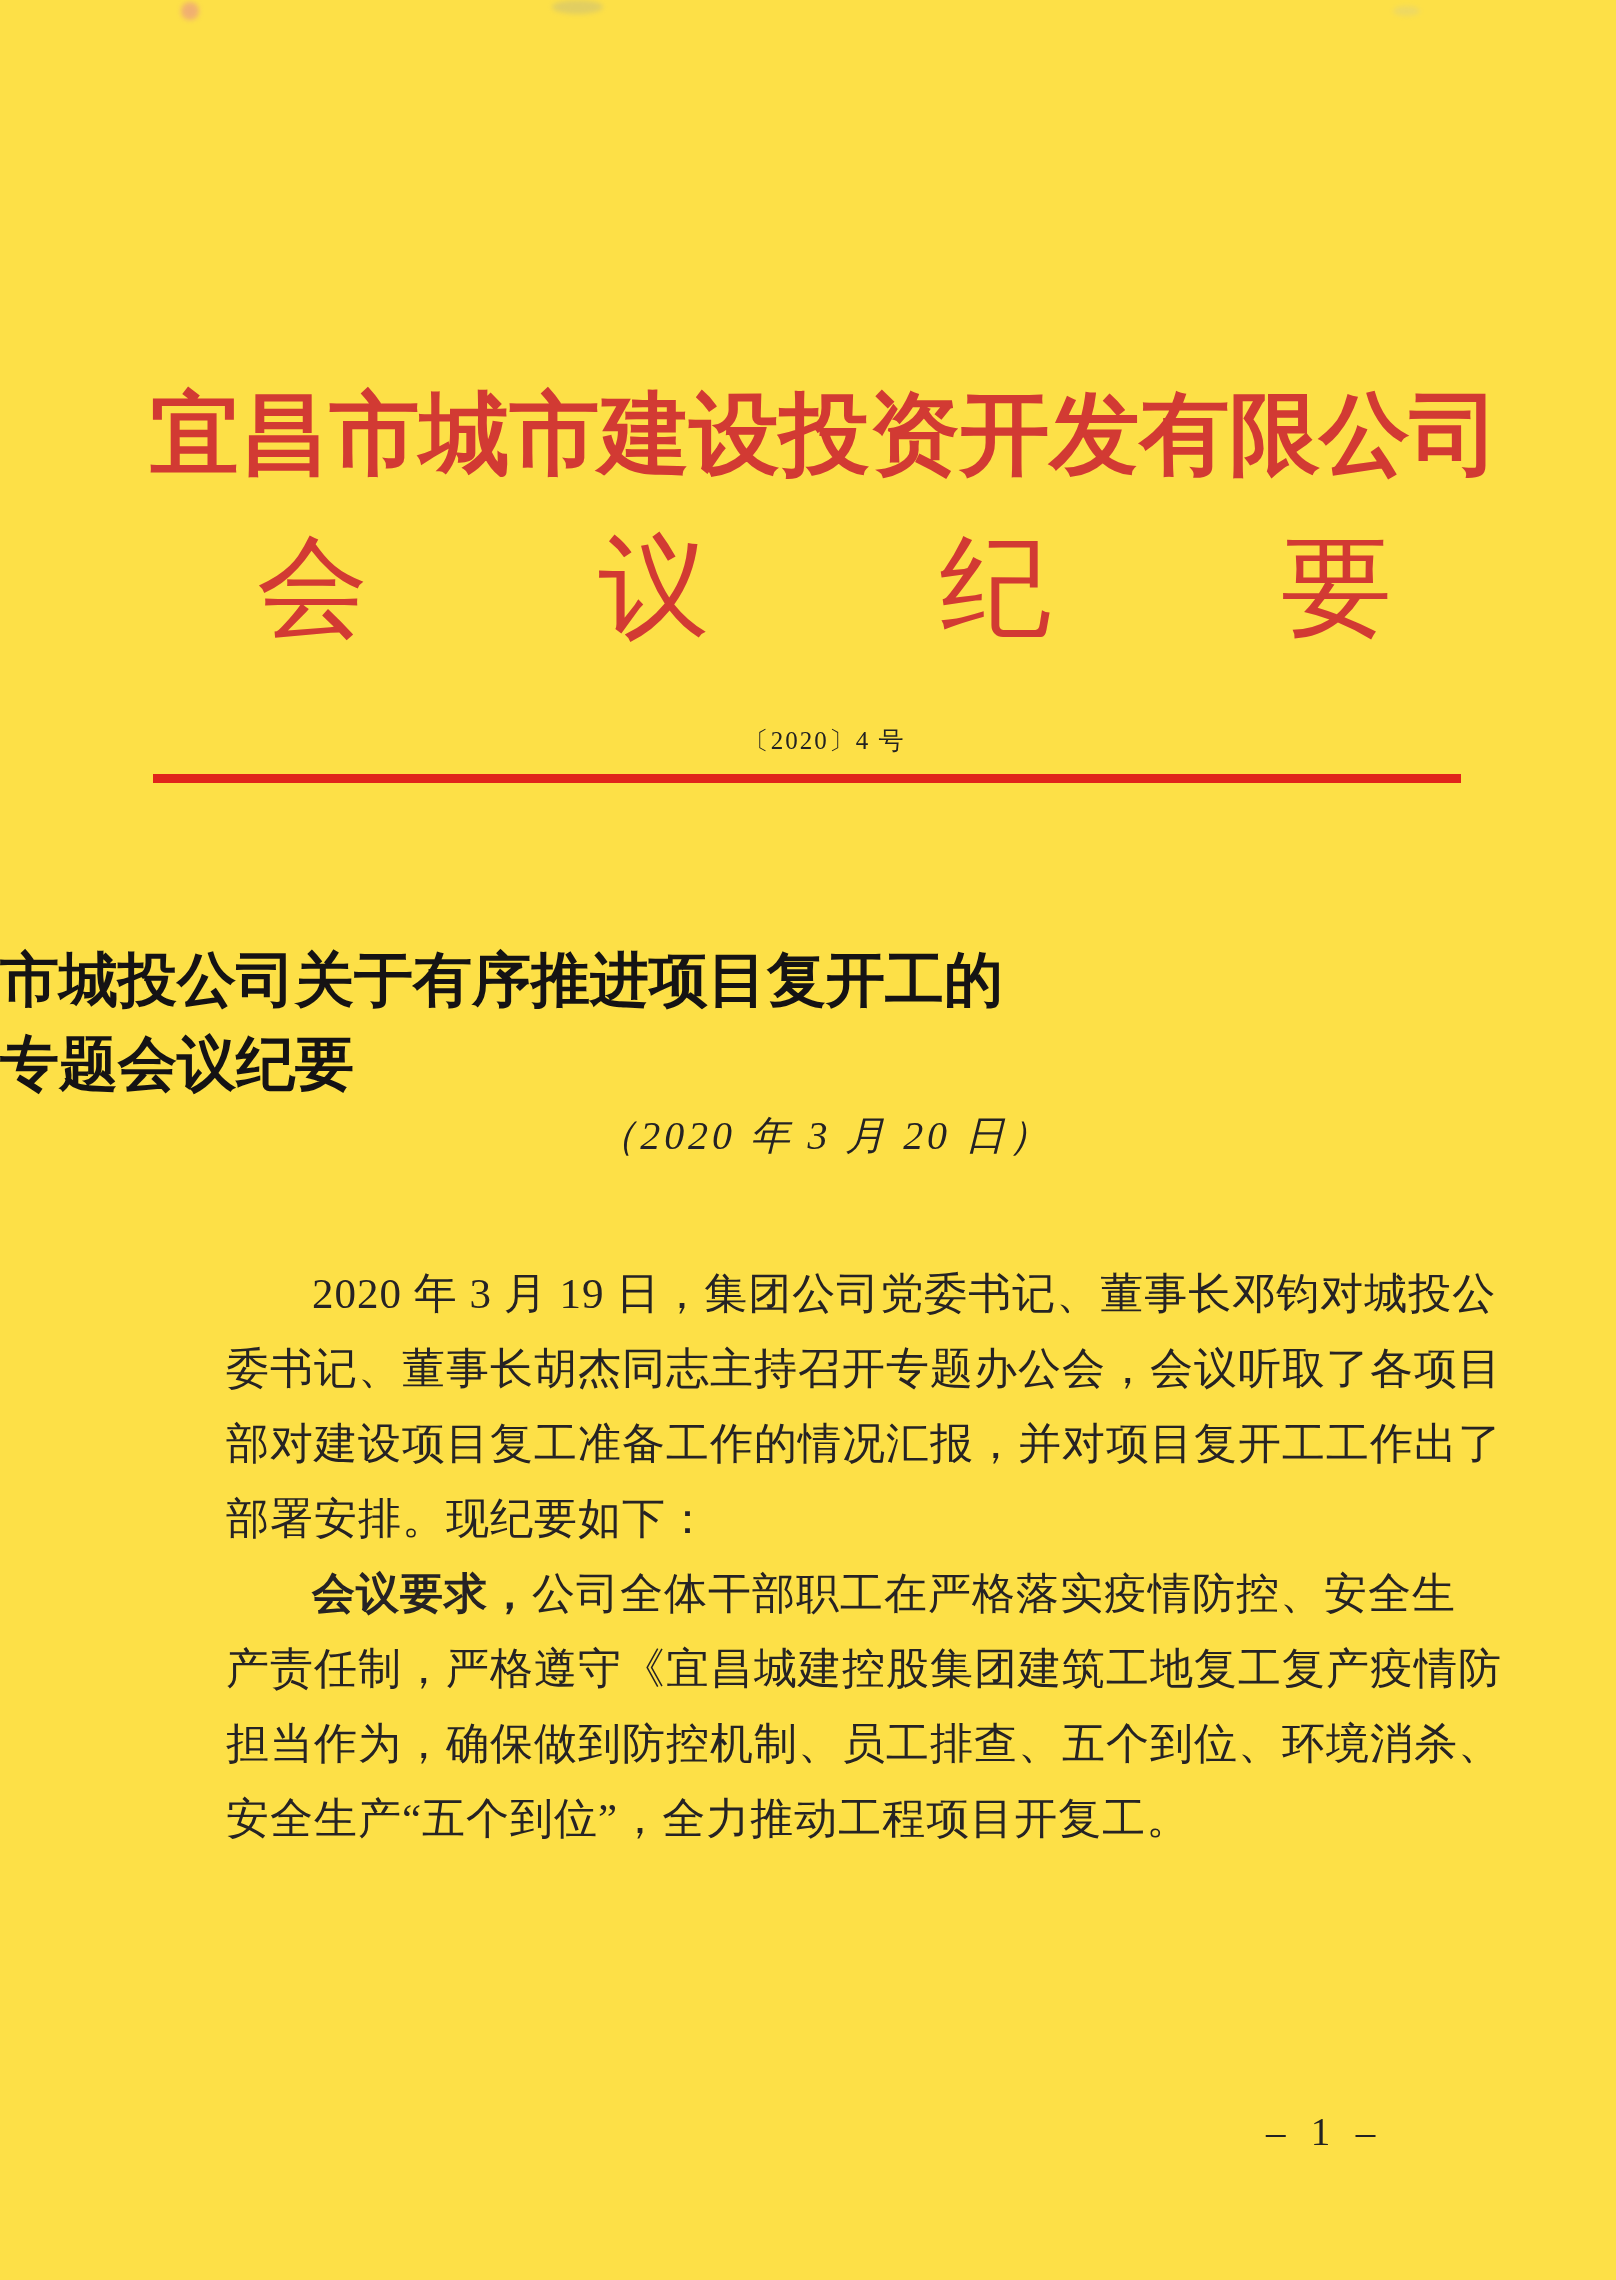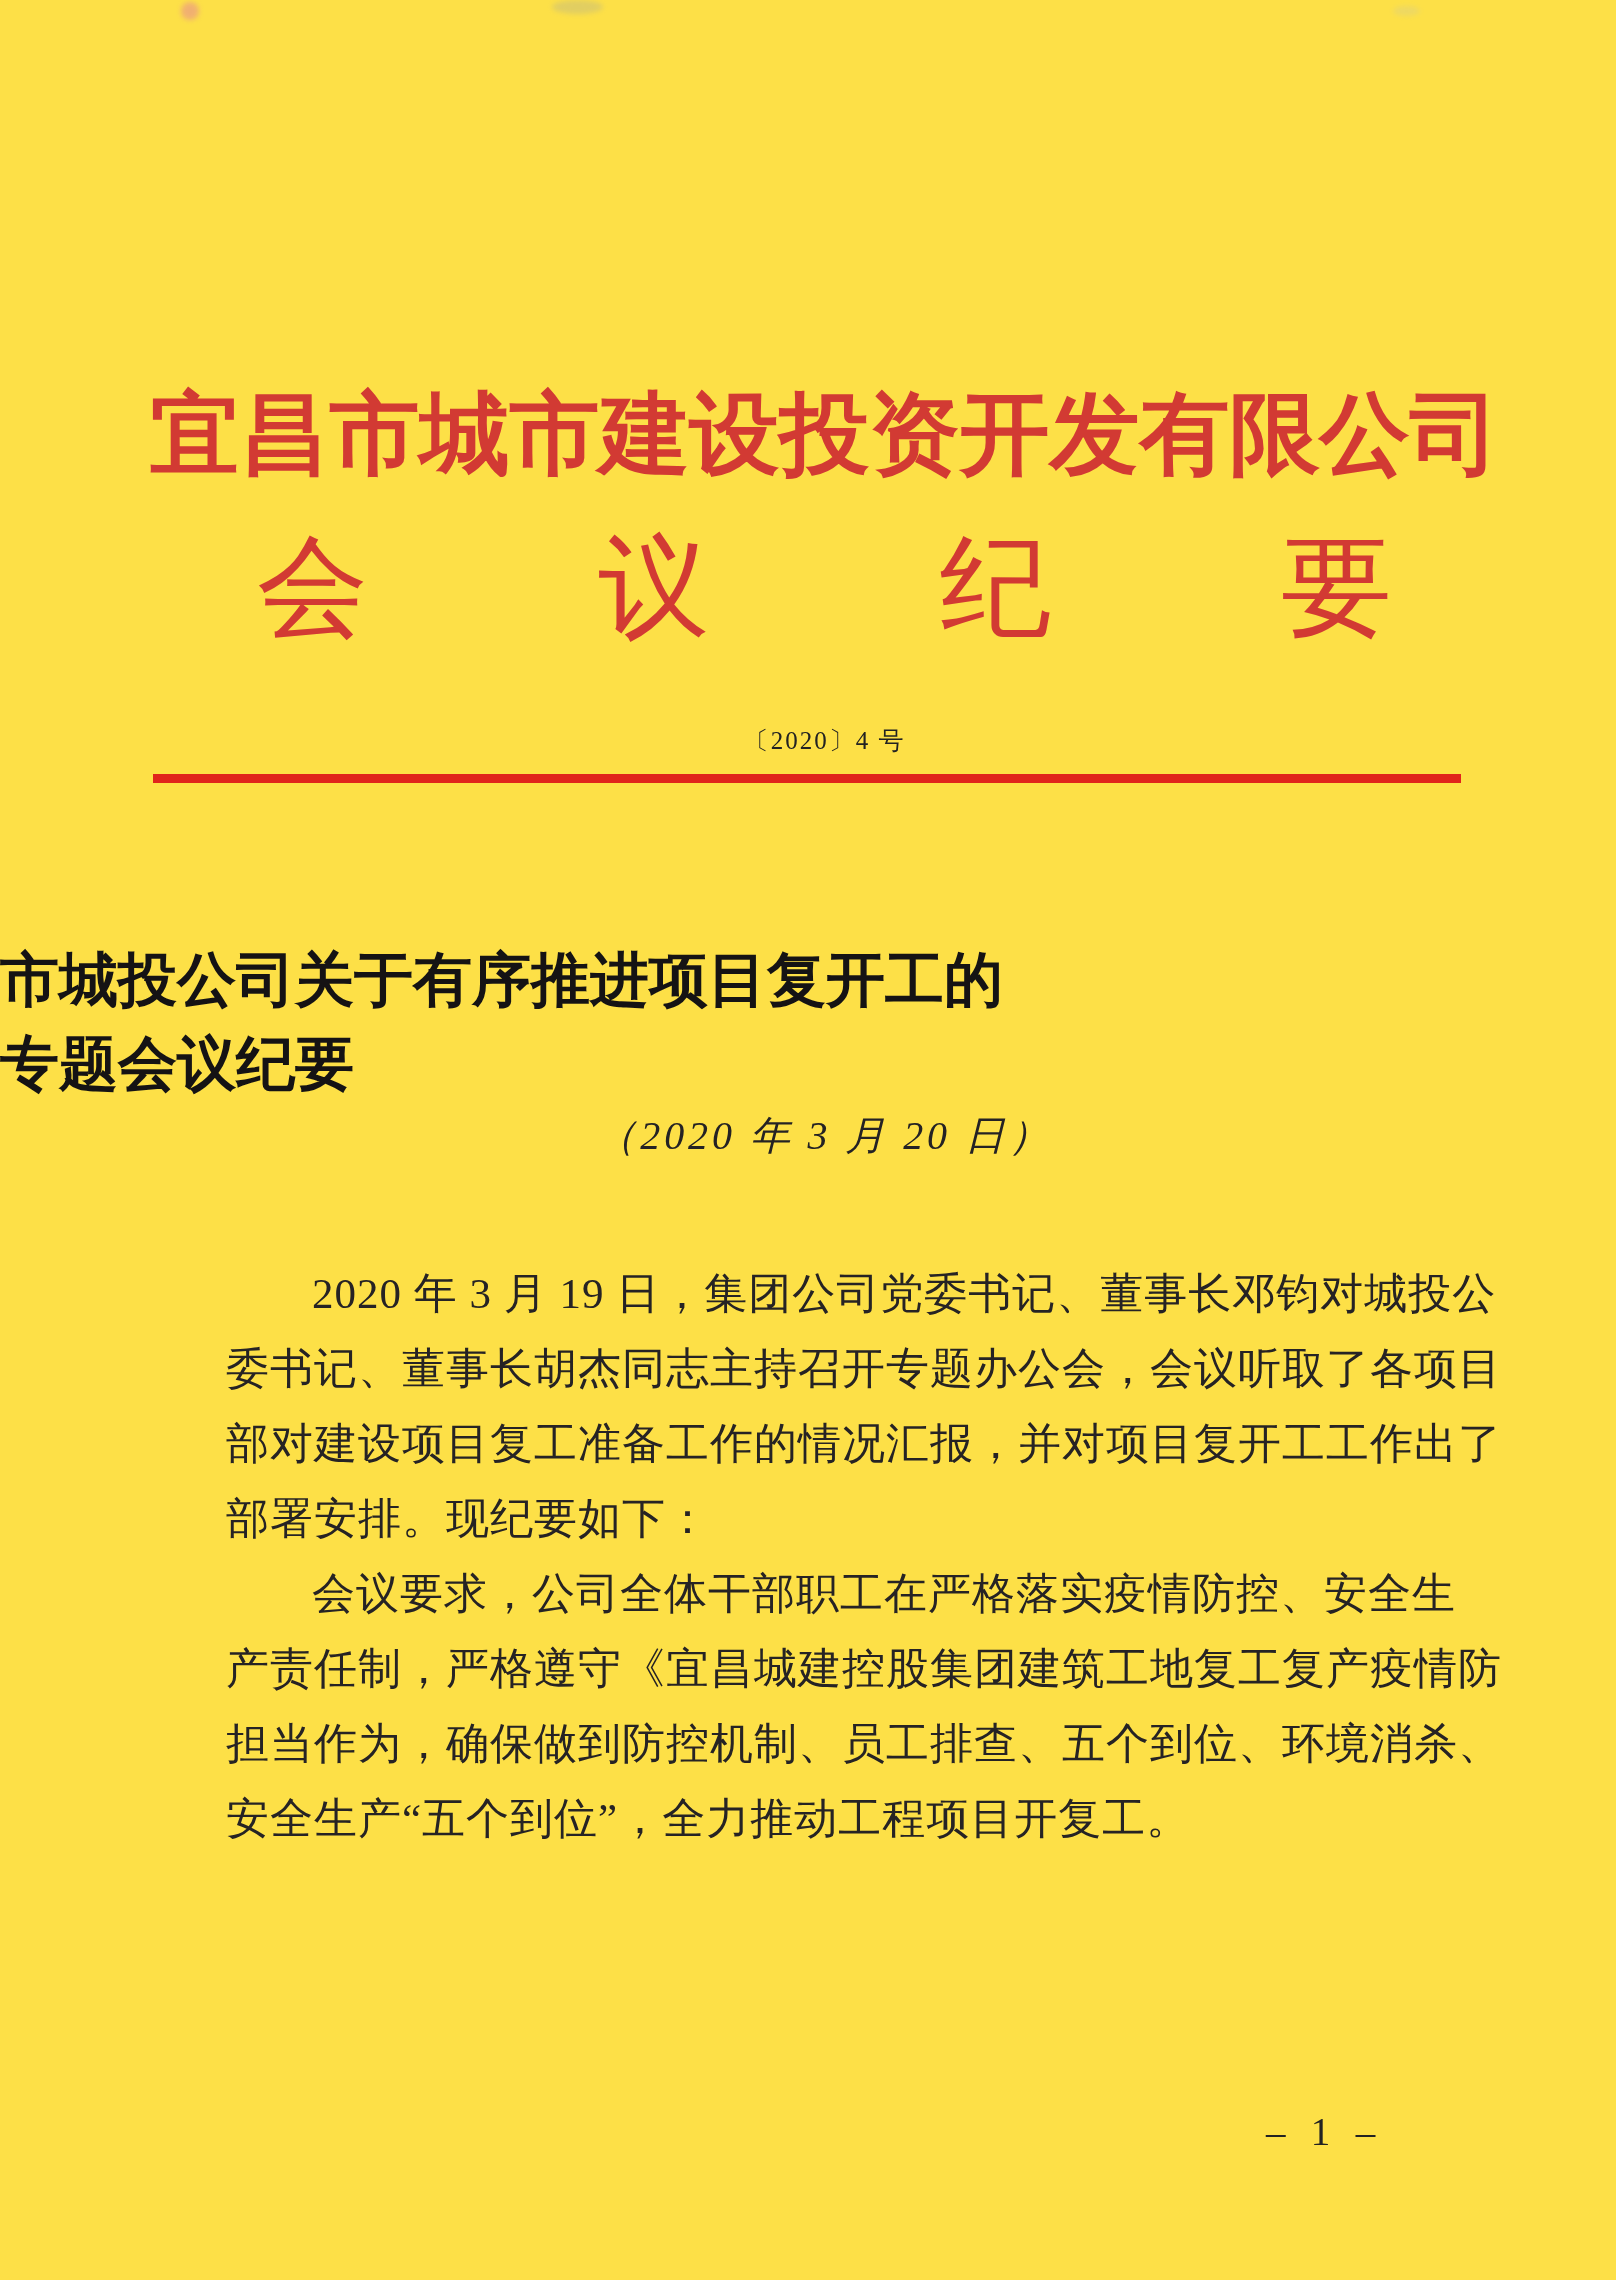--- a/index.html
+++ b/index.html
@@ -88,21 +88,21 @@
   .body-line {
     height: 75px;
     line-height: 75px;
     text-align: justify;
     text-align-last: justify;
     white-space: nowrap;
     margin-left: 11px;
   }
   .body-line.indent { text-indent: 86px; }
   .body-line.last { text-align-last: left; white-space: normal; }
-  .body-line b { font-weight: 400; }
+  .body-line b { font-weight: 700; }
 
   .page-number {
     position: absolute;
     top: 2109px; left: 1266px;
     font-size: 39px;
     color: #222;
     letter-spacing: 7.8px;
     white-space: nowrap;
   }
 </style>

